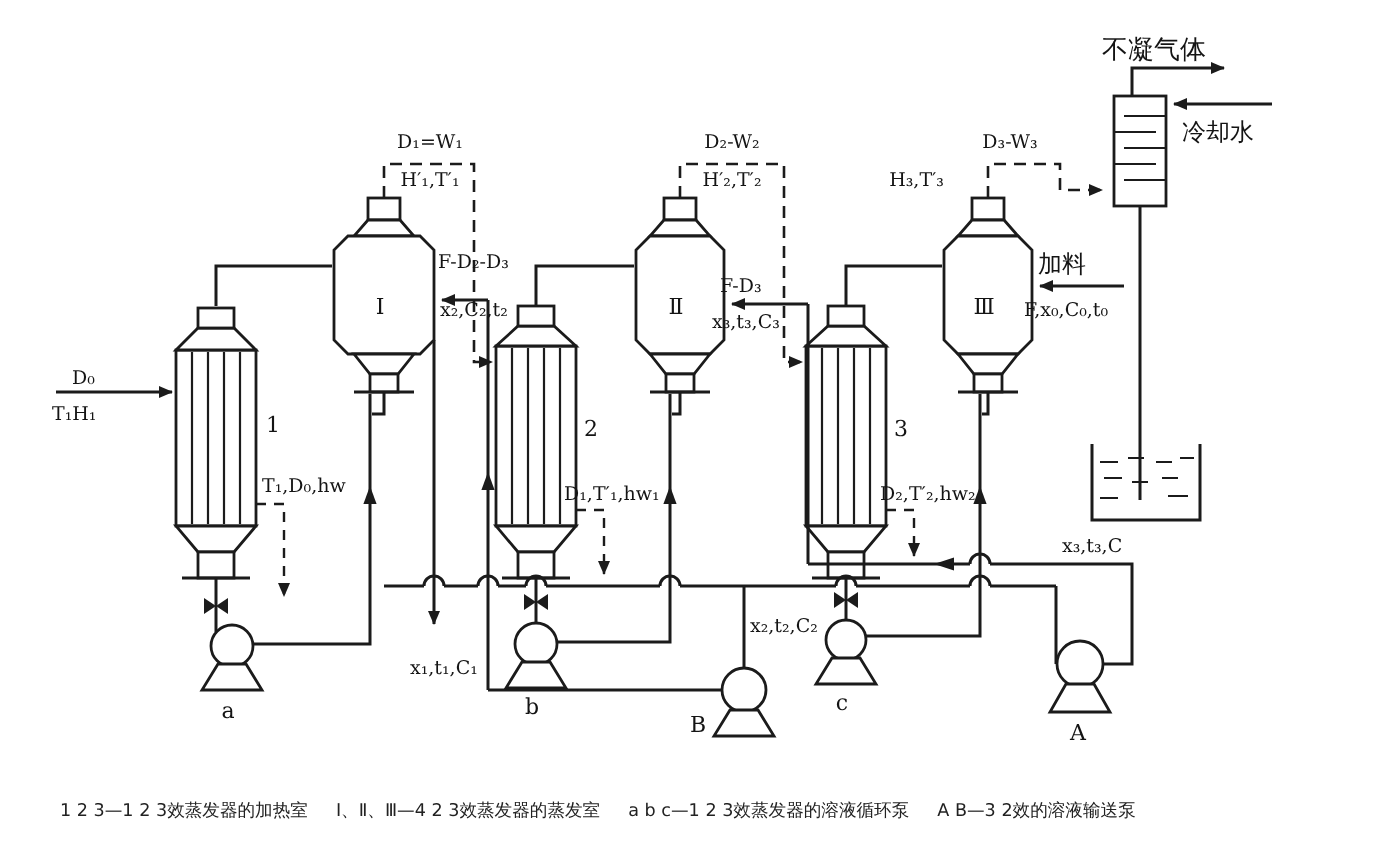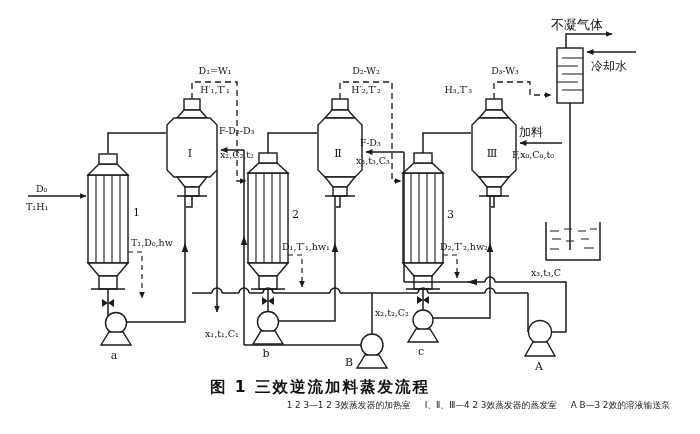--- a/index.html
+++ b/index.html
@@ -13,21 +13,21 @@
   .dashc{fill:none;stroke:#1b1b1b;stroke-width:1.2;stroke-dasharray:5 4;}
   .lbl{fill:#141414;font-family:"DejaVu Serif",serif;font-size:9.5px;}
   .lbl-mid{text-anchor:middle;}
   .lbl-end{text-anchor:end;}
   .eq{fill:#141414;font-family:"DejaVu Serif",serif;font-size:11px;}
   .cjk{fill:#141414;font-family:"DejaVu Sans",sans-serif;font-weight:500;}
   .ink{fill:#1b1b1b;}
   #caption{position:absolute;left:0;top:377px;width:640px;text-align:center;
            font-size:15.5px;font-weight:bold;color:#111;letter-spacing:2px;}
   #legend{position:absolute;left:30px;top:400px;width:640px;display:flex;
-          justify-content:flex-end;gap:14px;font-size:8.8px;color:#222;white-space:nowrap;}
+          justify-content:flex-start;gap:14px;font-size:8.8px;color:#222;white-space:nowrap;}
 </style>
 </head>
 <body>
 
 <div id="stage">
 <svg width="700" height="434" viewBox="0 0 700 434">
   <defs>
     <marker id="ar" markerWidth="9" markerHeight="8" refX="6.5" refY="3" orient="auto" markerUnits="userSpaceOnUse">
       <path d="M0,0 L7,3 L0,6 Z" fill="#1b1b1b"></path>
     </marker>
@@ -239,20 +239,20 @@
     <text class="lbl" x="375" y="316">x₂,t₂,C₂</text>
   </g>
 
   <g>
     <circle class="vessel" cx="540" cy="332" r="11.5"></circle>
     <polygon class="vessel" points="533,342 547,342 555,356 525,356"></polygon>
     <text class="eq lbl-mid" x="539" y="370">A</text>
   </g>
 </svg>
 
-<div id="caption">图 1  三效逆流加料蒸发流程</div>
 
 <div id="legend">
   <span>1 2 3—1 2 3效蒸发器的加热室</span>
   <span>Ⅰ、Ⅱ、Ⅲ—4 2 3效蒸发器的蒸发室</span>
+  <span>a b c—1 2 3效蒸发器的溶液循环泵</span>
   <span>A B—3 2效的溶液输送泵</span>
 </div>
 </div>
 
 </body></html>

